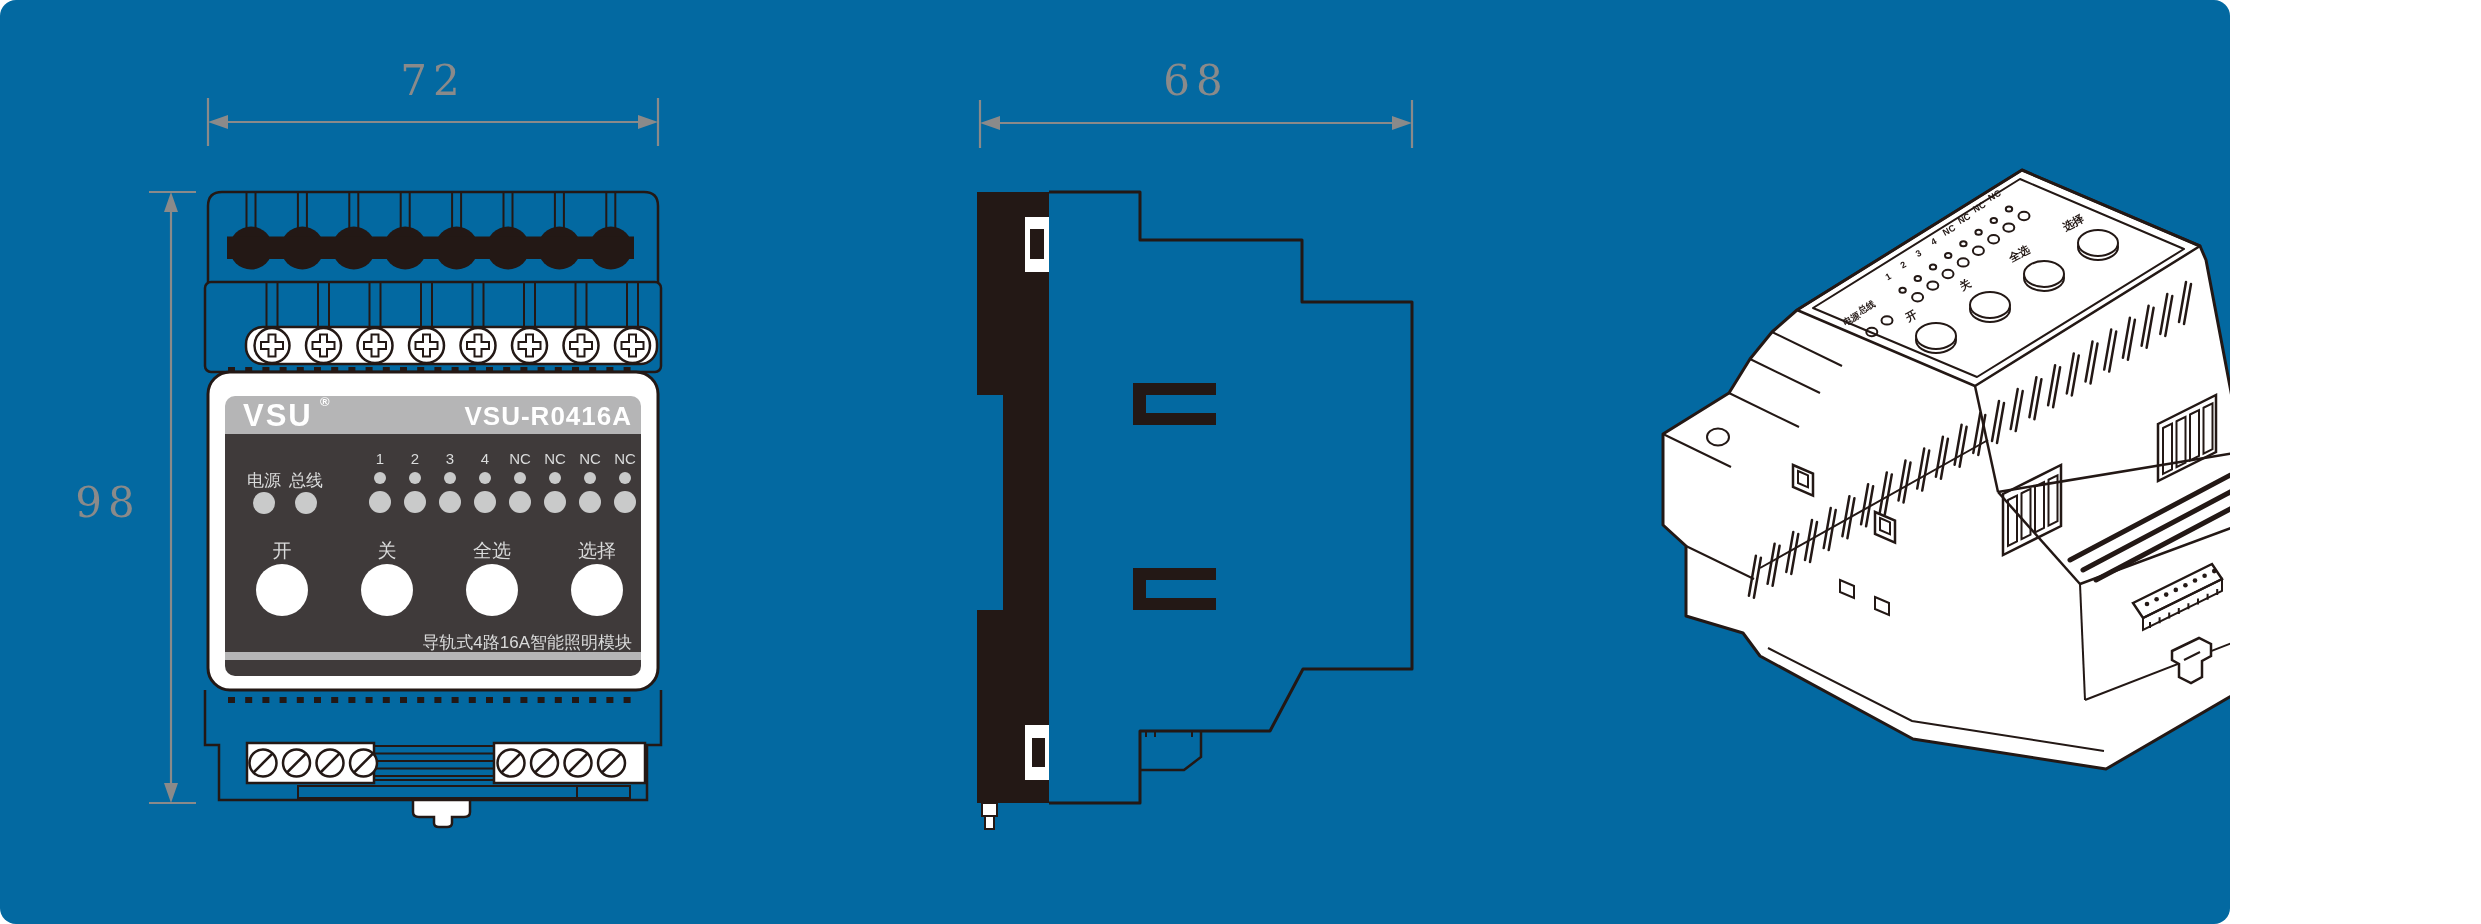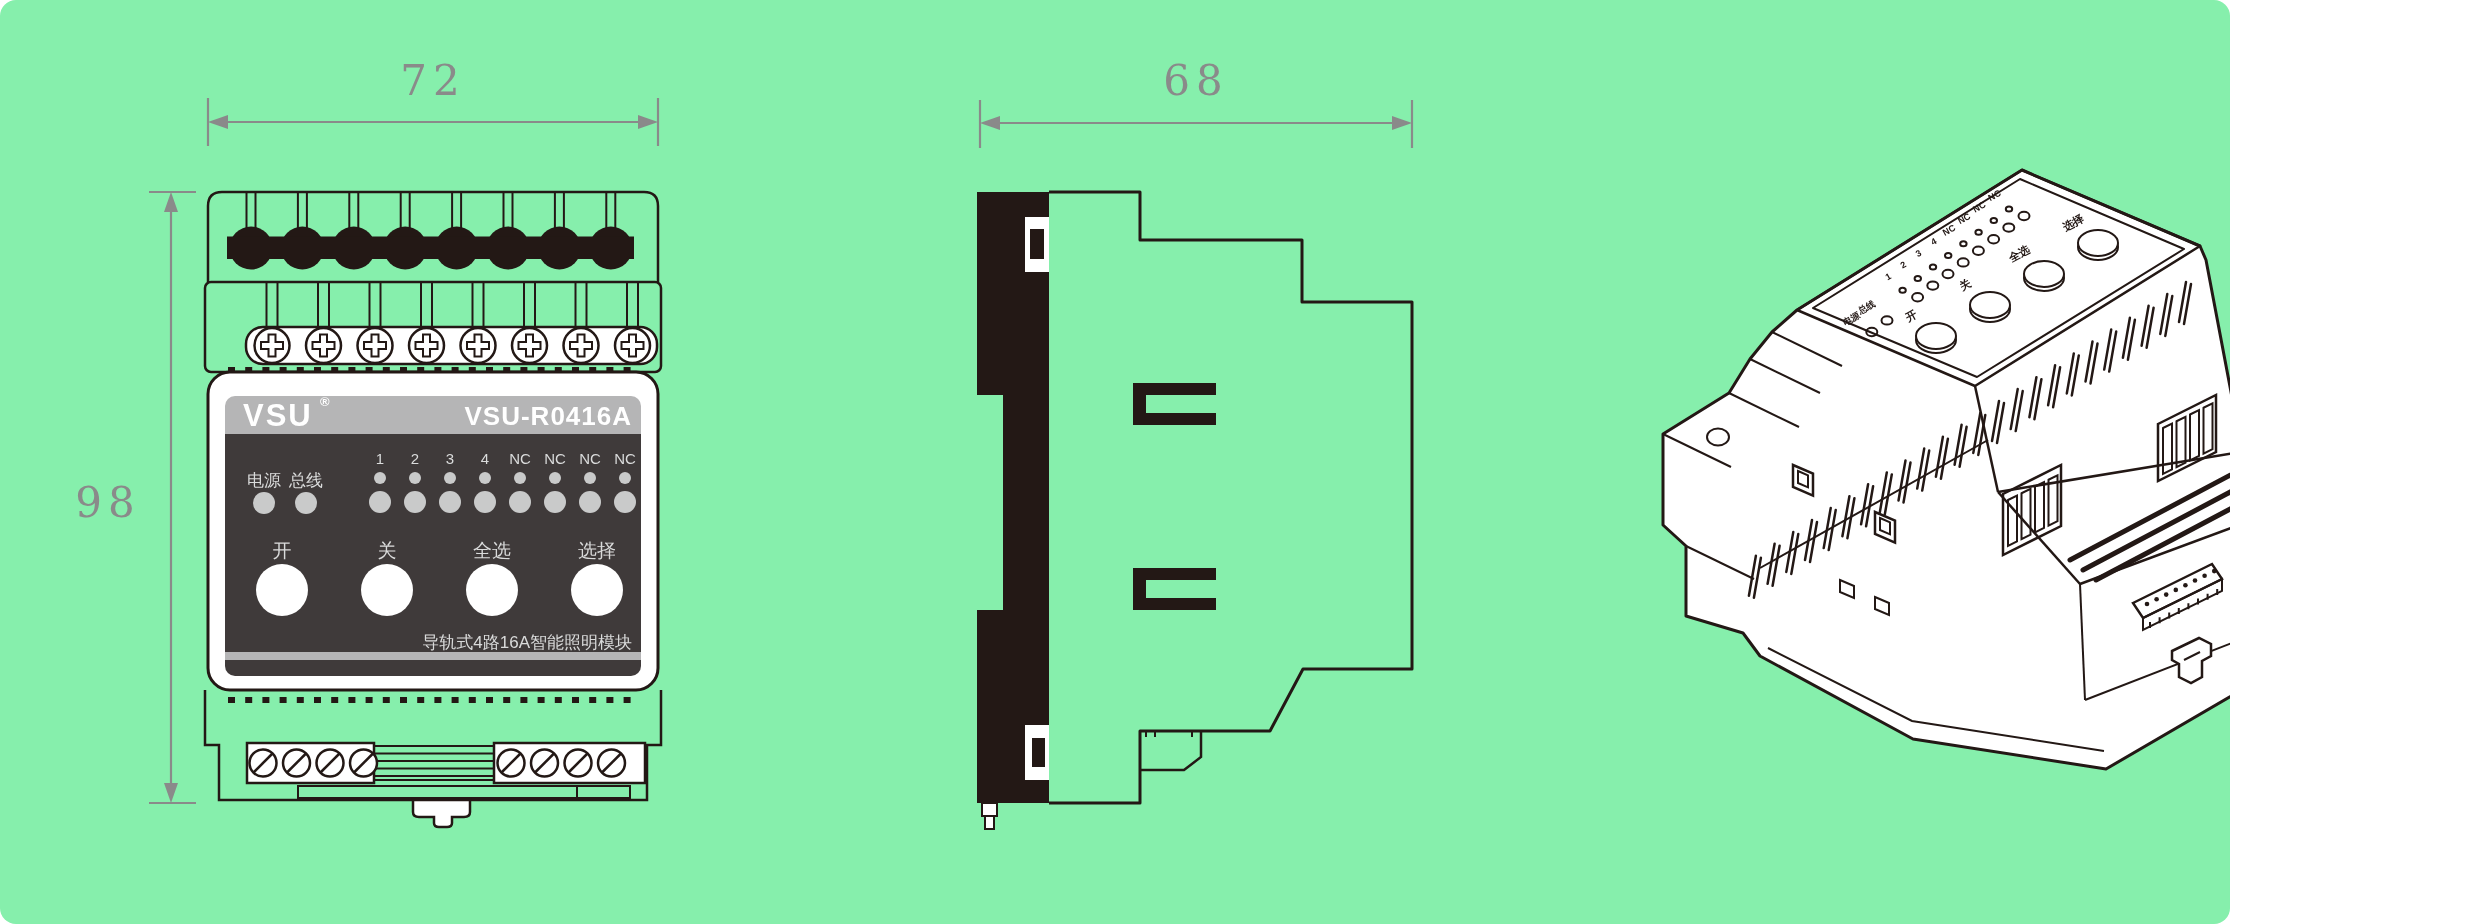--- a/index.html
+++ b/index.html
@@ -1,20 +1,20 @@
 <!DOCTYPE html>
 <html style="--line: #231815; --dim: #8a8a8a; --panel: #3f3a3a; --band: #b5b5b6; --led: #c9caca; --panel_text: #dadbdb;"><head>
 <meta charset="utf-8">
 <style>
   :root{
     --line:#231815; --dim:#8a8a8a; --panel:#3f3a3a; --band:#b5b5b6;
     --led:#c9caca; --panel_text:#dadbdb; --white:#ffffff;
   }
   html,body{margin:0;padding:0;background:#fff;}
-  .canvas{position:relative;width:2230px;height:924px;background:#86efac;overflow:hidden;border-radius:16px;}
+  .canvas{position:relative;width:2230px;height:924px;background:#0369a1;overflow:hidden;border-radius:16px;}
   svg{position:absolute;left:0;top:0;}
   text{font-family:"Liberation Sans",sans-serif;}
   .dimln{stroke:var(--dim);stroke-width:2.2;fill:none;}
   .dimf{fill:var(--dim);}
   .dimtxt{fill:var(--dim);font-family:"DejaVu Serif",serif;font-size:42px;letter-spacing:6px;}
   .ln2{stroke:var(--line);stroke-width:2;fill:none;}
   .ln25{stroke:var(--line);stroke-width:2.5;fill:none;}
   .ln3{stroke:var(--line);stroke-width:3;fill:none;}
   .lnr{stroke:var(--line);stroke-width:2.5;fill:none;stroke-linecap:round;stroke-linejoin:round;}
   .fl{fill:var(--line);}

